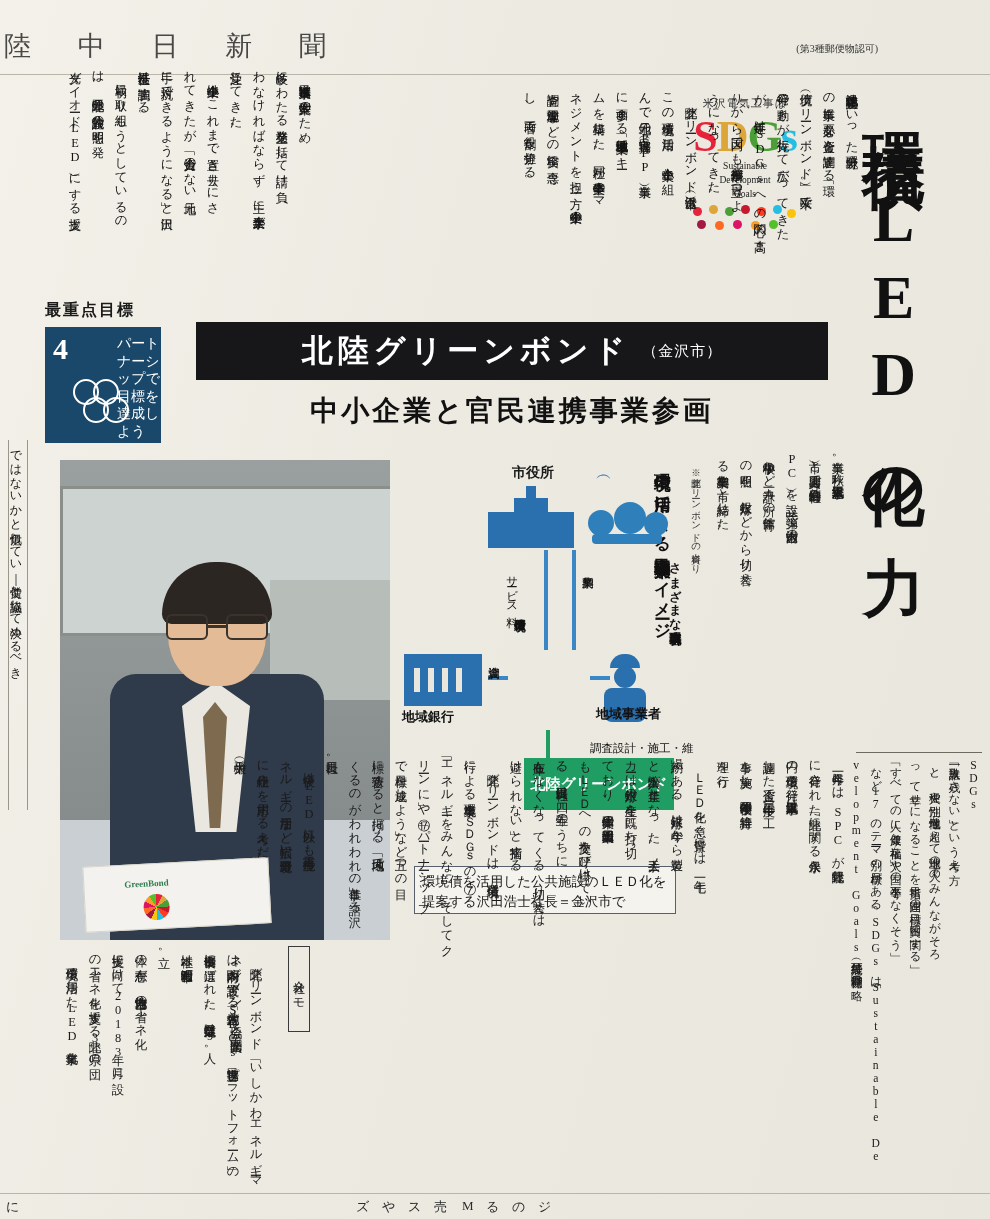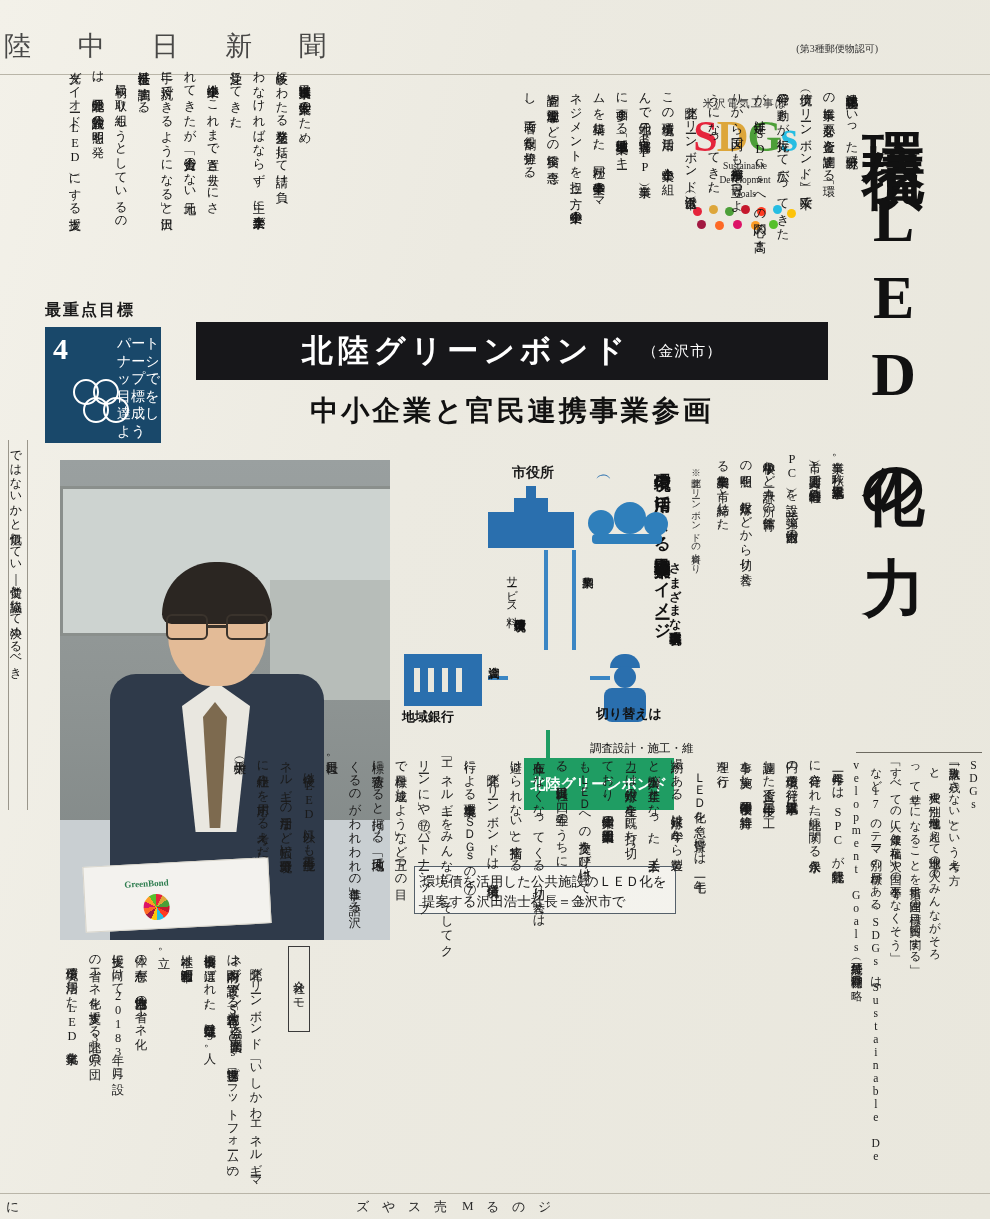--- a/index.html
+++ b/index.html
@@ -396,21 +396,21 @@
     <div class="dg-bank">
       <div class="r"></div>
       <div class="w" style="left:10px;top:14px;width:6px;height:24px"></div>
       <div class="w" style="left:24px;top:14px;width:6px;height:24px"></div>
       <div class="w" style="left:38px;top:14px;width:6px;height:24px"></div>
       <div class="w" style="left:52px;top:14px;width:6px;height:24px"></div>
     </div>
     <div class="dg-txt" style="left:2px;top:250px;font-size:13px;font-weight:700;">地域銀行</div>
 
 
-    <div class="dg-txt" style="left:196px;top:248px;font-size:13px;font-weight:700;line-height:1.2;">切り替えは</div>
+    <div class="dg-txt" style="left:196px;top:248px;font-size:13px;font-weight:700;line-height:1.2;">地域事業者</div>
     <div class="dg-txt" style="left:190px;top:282px;width:104px;">調査設計・施工・維持管理などの現場実施</div>
 
 
     <div class="dg-bond">北陸グリーンボンド</div>
   </div>
 
   <div class="midright">
     <div class="col">事業。昨秋、米沢電気工事（金沢</div>
     <div class="col">市）と共同出資で特別目的会社（S</div>
     <div class="col">PC）を設立。第一弾で金沢市内の</div>

